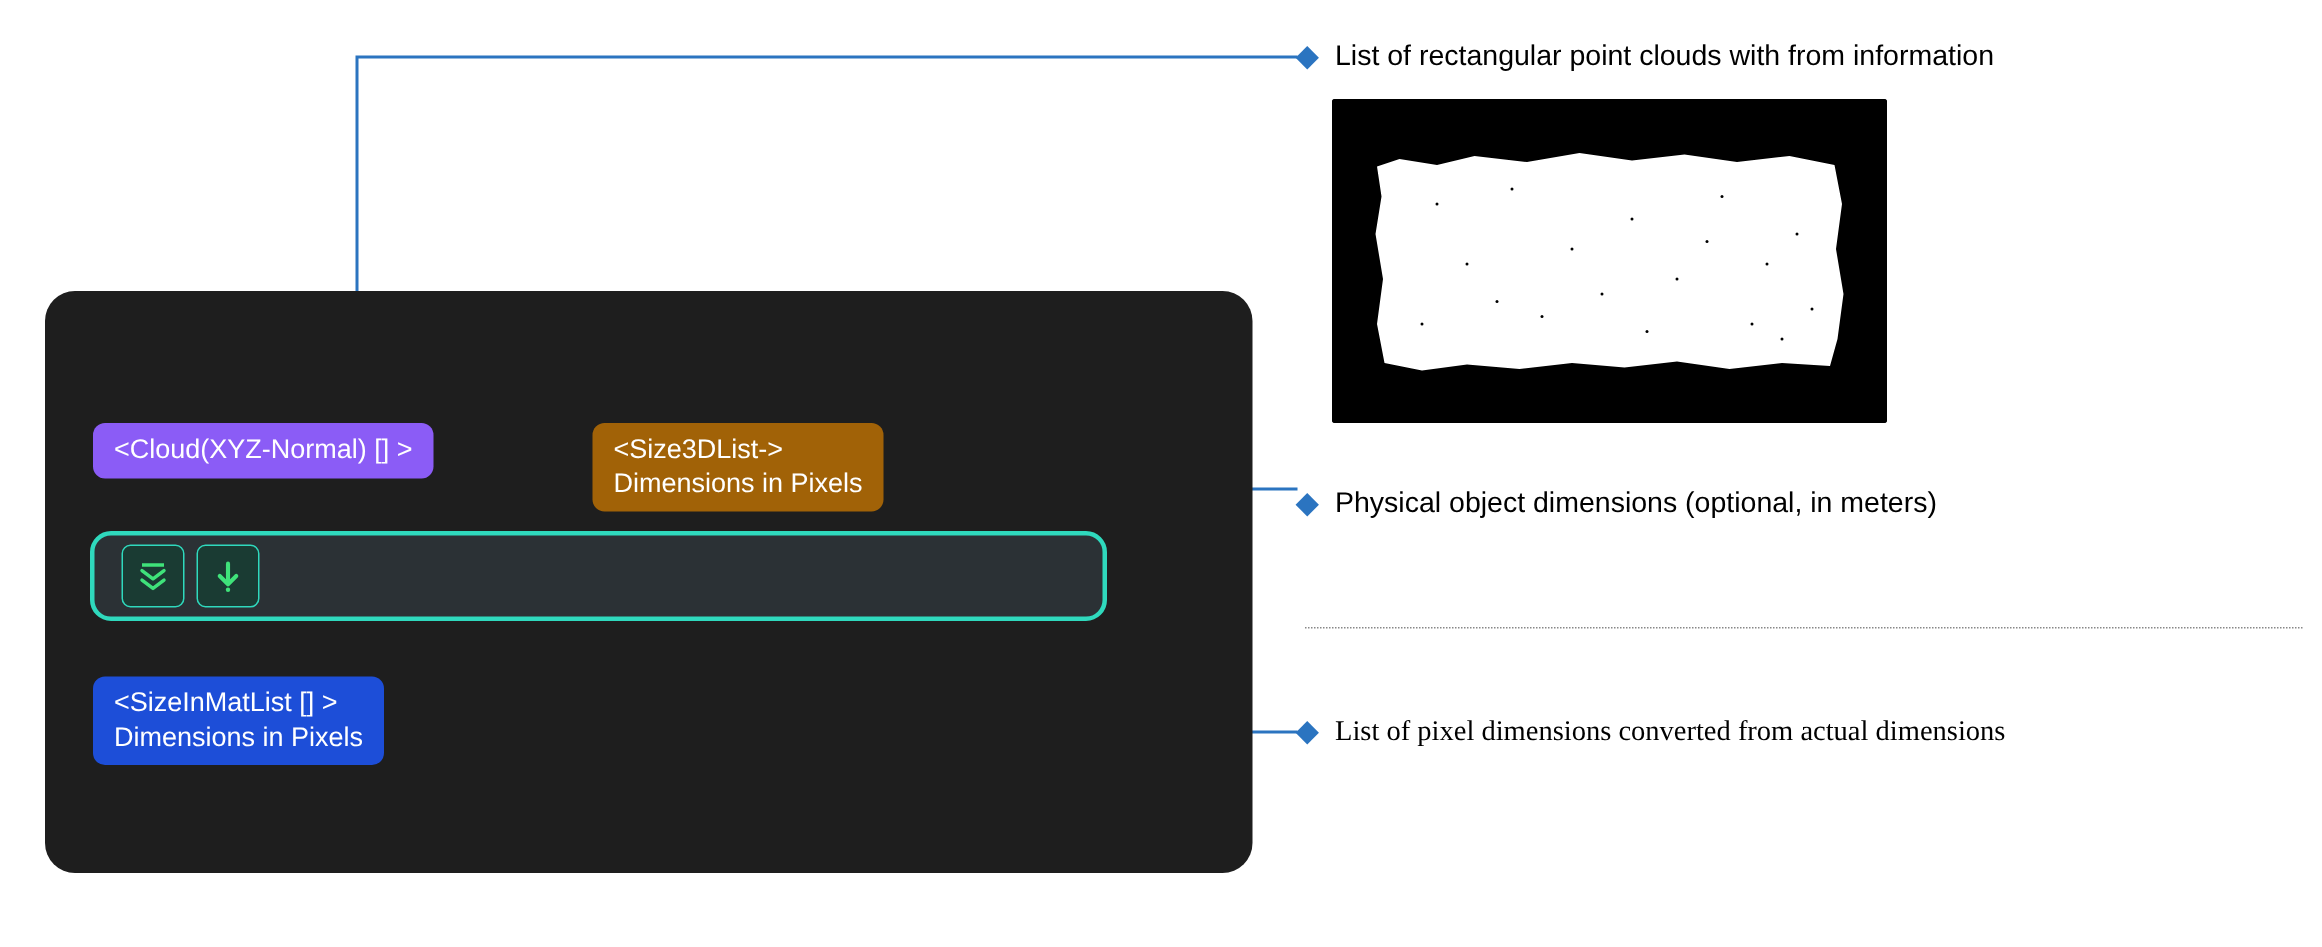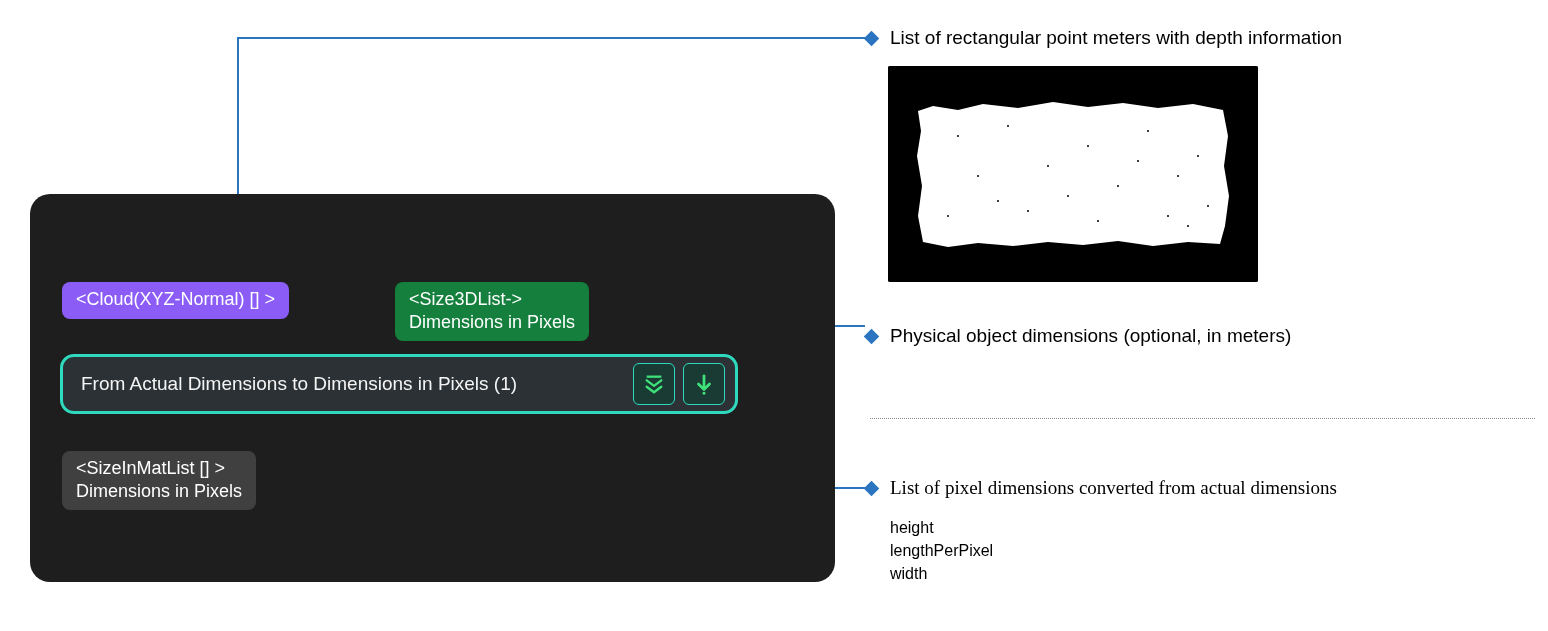--- a/index.html
+++ b/index.html
@@ -13,22 +13,22 @@
   
   .pill{
     position:absolute;border-radius:8px;padding:6px 14px 8px 14px;
     line-height:1.25;white-space:nowrap;font-size:18px;
   }
   .pill .type{display:block;font-weight:400;}
   .pill .label{display:block;}
 
   
   .cloud-pill {left:62px;top:282px;background:#8b5cf6;color:#fff;}
-  .size3d-pill{left:395px;top:282px;background:#15803d;color:#fff;}
-  .sizeinmat-pill{left:62px;top:451px;background:#404040;color:#fff;}
+  .size3d-pill{left:395px;top:282px;background:#a16207;color:#fff;}
+  .sizeinmat-pill{left:62px;top:451px;background:#1d4ed8;color:#fff;}
 
   
   .action{
     position:absolute;left:60px;top:354px;width:678px;height:60px;
     border:3px solid #2fd9bd;border-radius:14px;
     background:#2b3135;color:#f4f4f4;
     display:flex;align-items:center;justify-content:space-between;
     padding:0 10px 0 18px;box-sizing:border-box;font-size:19px;
   }
   .action-buttons{display:flex;gap:8px;}
@@ -88,21 +88,20 @@
   <div class="pill cloud-pill">
     <span class="type">&lt;Cloud(XYZ-Normal) [] &gt;</span>
   </div>
 
   <div class="pill size3d-pill">
     <span class="type">&lt;Size3DList-&gt;</span>
     <span class="label">Dimensions in Pixels</span>
   </div>
 
   <div class="action">
-    <span>From Actual Dimensions to Dimensions in Pixels (1)</span>
     <div class="action-buttons">
       <div class="action-btn">
         <svg viewBox="0 0 24 24">
           <line x1="4" y1="4" x2="20" y2="4" stroke="#3fe27a" stroke-width="2.5"></line>
           <polyline points="4,8 12,14 20,8" fill="none" stroke="#3fe27a" stroke-width="2.5" stroke-linecap="round" stroke-linejoin="round"></polyline>
           <polyline points="4,15 12,21 20,15" fill="none" stroke="#3fe27a" stroke-width="2.5" stroke-linecap="round" stroke-linejoin="round"></polyline>
         </svg>
       </div>
       <div class="action-btn">
         <svg viewBox="0 0 24 24">
@@ -114,21 +113,21 @@
     </div>
   </div>
 
   <div class="pill sizeinmat-pill">
     <span class="type">&lt;SizeInMatList [] &gt;</span>
     <span class="label">Dimensions in Pixels</span>
   </div>
 
   <div class="anno" style="left:866px;top:26px;">
     <div class="bullet"></div>
-    <span class="text">List of rectangular point meters with depth information</span>
+    <span class="text">List of rectangular point clouds with from information</span>
   </div>
 
   <div class="pc-box" style="left:888px;top:66px;width:370px;height:216px;">
     <svg viewBox="0 0 370 216" preserveAspectRatio="none">
       <rect x="0" y="0" width="370" height="216" fill="#000"></rect>
 
       <path fill="#fff" d="
         M30 45
         L45 40 L70 44 L95 38 L130 42 L165 36 L200 41 L235 37 L270 42 L305 38 L335 44
         L340 70 L336 100 L341 130 L337 160 L332 178
@@ -163,19 +162,14 @@
     <span class="text">Physical object dimensions (optional, in meters)</span>
   </div>
 
   <hr class="dotted" style="left:870px;top:418px;width:665px;">
 
   <div class="anno" style="left:866px;top:476px;font-family:Liberation Serif, serif;">
     <div class="bullet"></div>
     <span class="text">List of pixel dimensions converted from actual dimensions</span>
   </div>
 
-  <div class="subfields" style="left:890px;top:516px;">
-    <div>height</div>
-    <div>lengthPerPixel</div>
-    <div>width</div>
-  </div>
 
 </div>
 
 </body></html>

